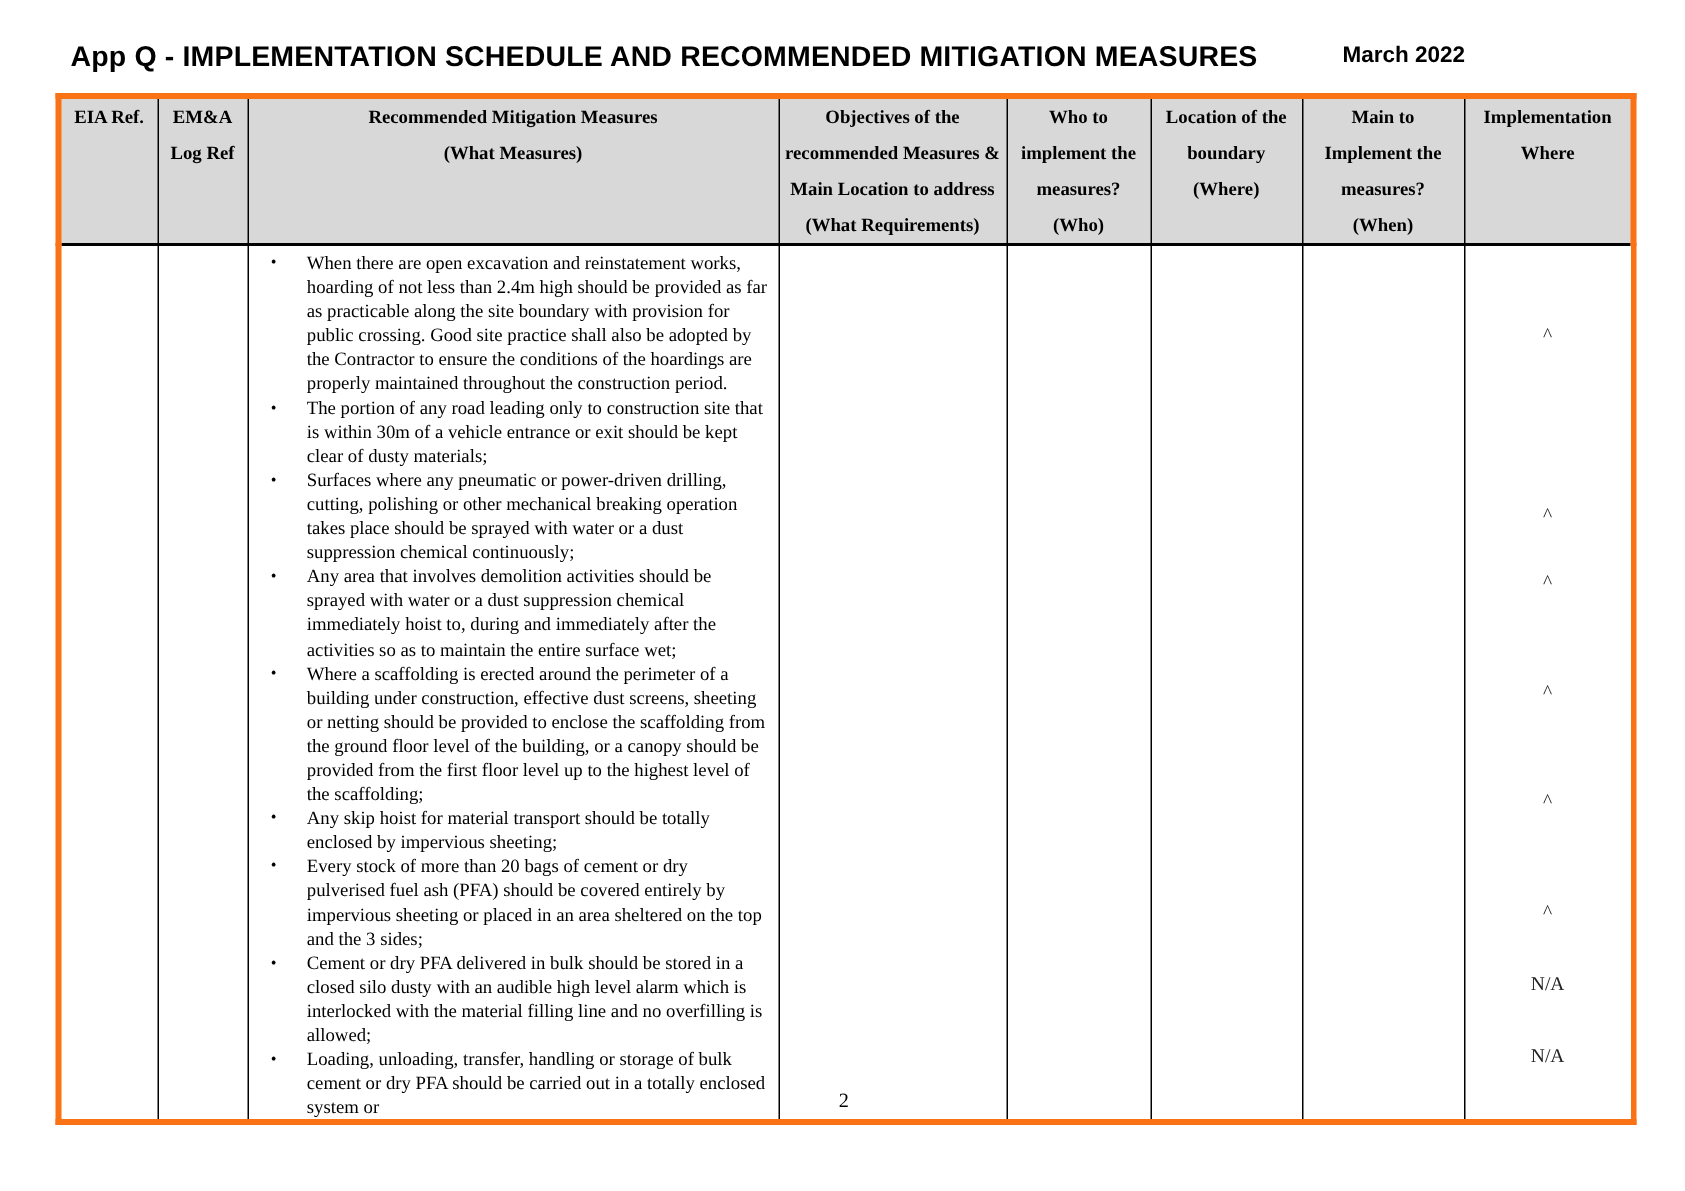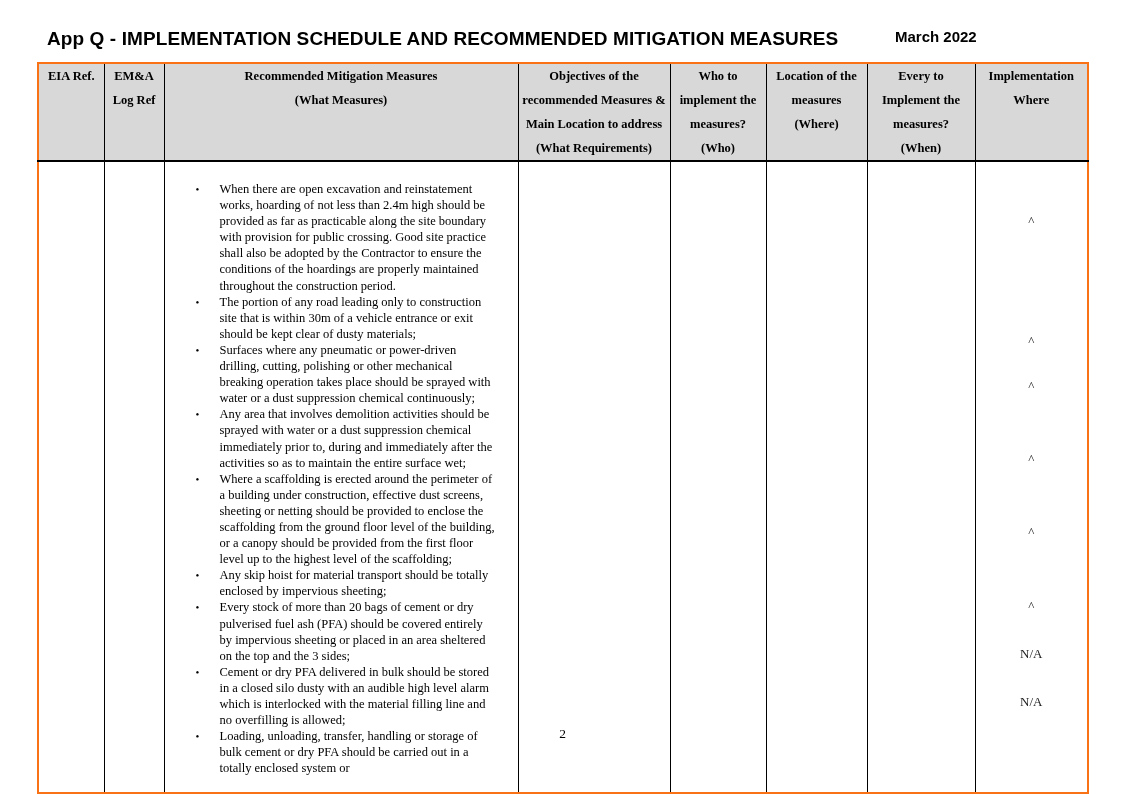--- a/index.html
+++ b/index.html
@@ -14,34 +14,34 @@
     font-weight:bold;font-size:19px;letter-spacing:0.1px;white-space:nowrap;
   }
   .doc-date{
     position:absolute;left:895px;top:28px;
     font-family:"Liberation Sans","DejaVu Sans",sans-serif;
     font-weight:bold;font-size:15px;white-space:nowrap;text-align:right;
   }
   table.schedule{
     position:absolute;left:37px;top:62px;
     border-collapse:collapse;table-layout:fixed;width:1051px;
-    border:2px solid #f97316;
+    border:4px solid #f97316;
   }
   table.schedule th, table.schedule td{
     border:1px solid #000;padding:0;vertical-align:top;
   }
   table.schedule thead tr{border-bottom:2px solid #000;}
   th.hdr{
     background:#d8d8d8;height:96px;
     font-weight:bold;font-size:12.5px;line-height:24px;
     text-align:center;padding-top:3px;
   }
   td.bodycell{height:564px;background:#fff;}
   .measures-list{
-    list-style:none;margin:16px;padding:3px 6px 0 0;
+    list-style:none;margin:0;padding:3px 6px 0 0;
     font-size:12.5px;line-height:16.1px;text-align:left;
   }
   .measures-list li{position:relative;padding-left:39px;}
   .measures-list li::before{
     content:"\2022";position:absolute;left:15px;top:0;font-size:11px;
   }
   td.statuscell{position:relative;}
   .status-marker{
     position:absolute;left:0;right:0;text-align:center;
     font-size:13px;line-height:16px;color:#222;
@@ -88,45 +88,45 @@
         <div>(What Requirements)</div>
       </th>
       <th class="hdr">
         <div>Who to</div>
         <div>implement the</div>
         <div>measures?</div>
         <div>(Who)</div>
       </th>
       <th class="hdr">
         <div>Location of the</div>
-        <div>measures</div>
+        <div>boundary</div>
         <div>(Where)</div>
       </th>
       <th class="hdr">
-        <div>Every to</div>
+        <div>Main to</div>
         <div>Implement the</div>
         <div>measures?</div>
         <div>(When)</div>
       </th>
       <th class="hdr">
         <div>Implementation</div>
         <div>Where</div>
       </th>
     </tr>
   </thead>
   <tbody>
     <tr>
       <td class="bodycell"></td>
       <td class="bodycell"></td>
       <td class="bodycell">
         <ul class="measures-list">
           <li>When there are open excavation and reinstatement works, hoarding of not less than 2.4m high should be provided as far as practicable along the site boundary with provision for public crossing. Good site practice shall also be adopted by the Contractor to ensure the conditions of the hoardings are properly maintained throughout the construction period.</li>
           <li>The portion of any road leading only to construction site that is within 30m of a vehicle entrance or exit should be kept clear of dusty materials;</li>
           <li>Surfaces where any pneumatic or power-driven drilling, cutting, polishing or other mechanical breaking operation takes place should be sprayed with water or a dust suppression chemical continuously;</li>
-          <li>Any area that involves demolition activities should be sprayed with water or a dust suppression chemical immediately prior to, during and immediately after the activities so as to maintain the entire surface wet;</li>
+          <li>Any area that involves demolition activities should be sprayed with water or a dust suppression chemical immediately hoist to, during and immediately after the activities so as to maintain the entire surface wet;</li>
           <li>Where a scaffolding is erected around the perimeter of a building under construction, effective dust screens, sheeting or netting should be provided to enclose the scaffolding from the ground floor level of the building, or a canopy should be provided from the first floor level up to the highest level of the scaffolding;</li>
           <li>Any skip hoist for material transport should be totally enclosed by impervious sheeting;</li>
           <li>Every stock of more than 20 bags of cement or dry pulverised fuel ash (PFA) should be covered entirely by impervious sheeting or placed in an area sheltered on the top and the 3 sides;</li>
           <li>Cement or dry PFA delivered in bulk should be stored in a closed silo dusty with an audible high level alarm which is interlocked with the material filling line and no overfilling is allowed;</li>
           <li>Loading, unloading, transfer, handling or storage of bulk cement or dry PFA should be carried out in a totally enclosed system or</li>
         </ul>
       </td>
       <td class="bodycell"></td>
       <td class="bodycell"></td>
       <td class="bodycell"></td>

